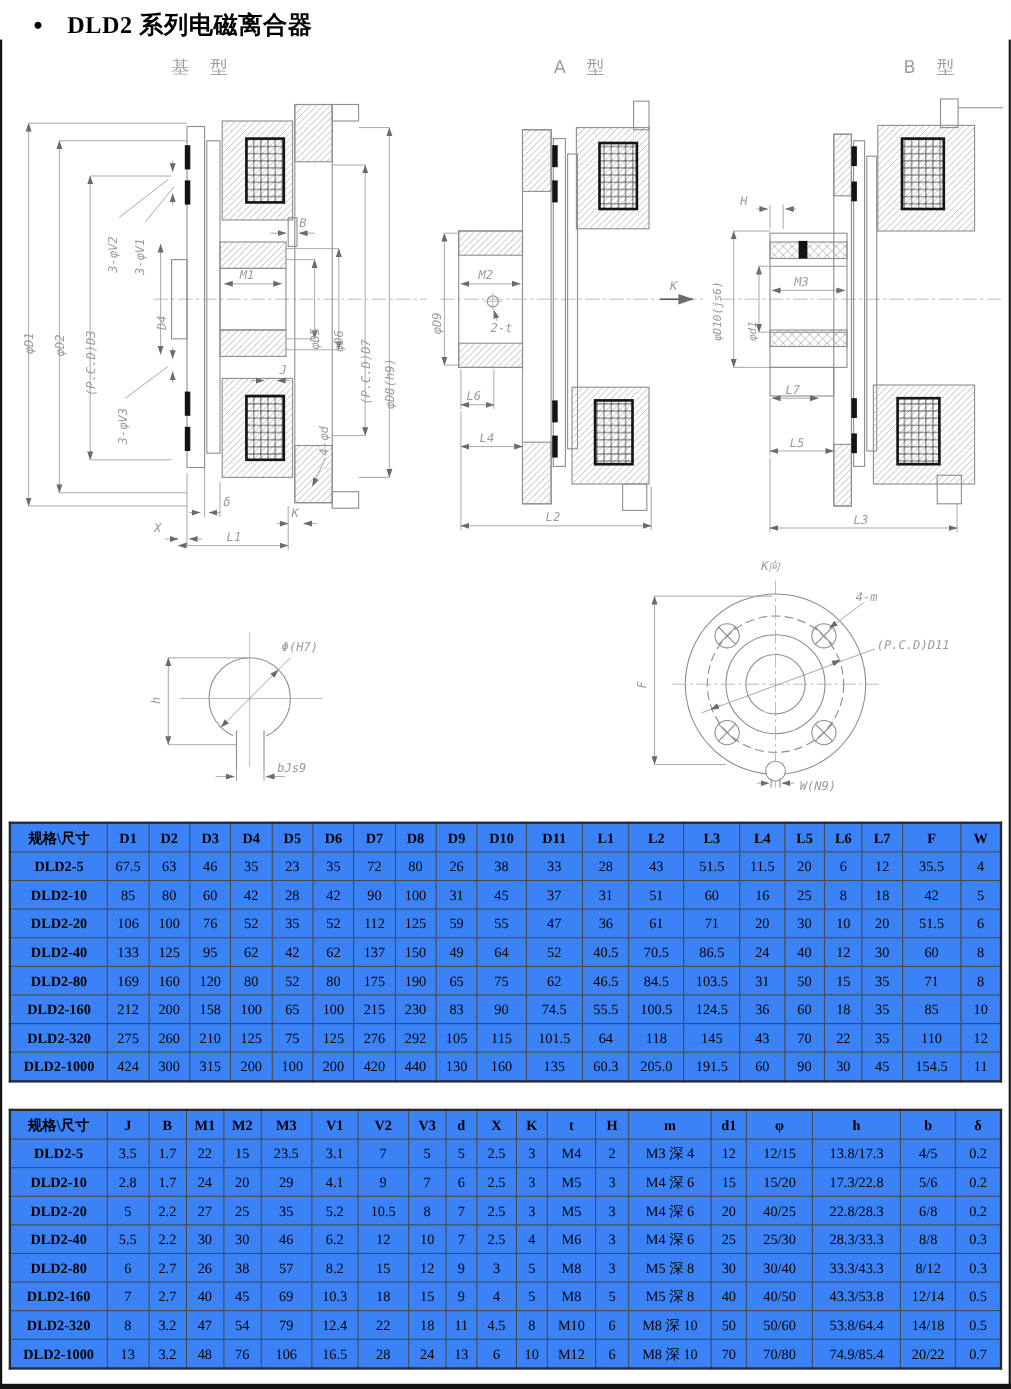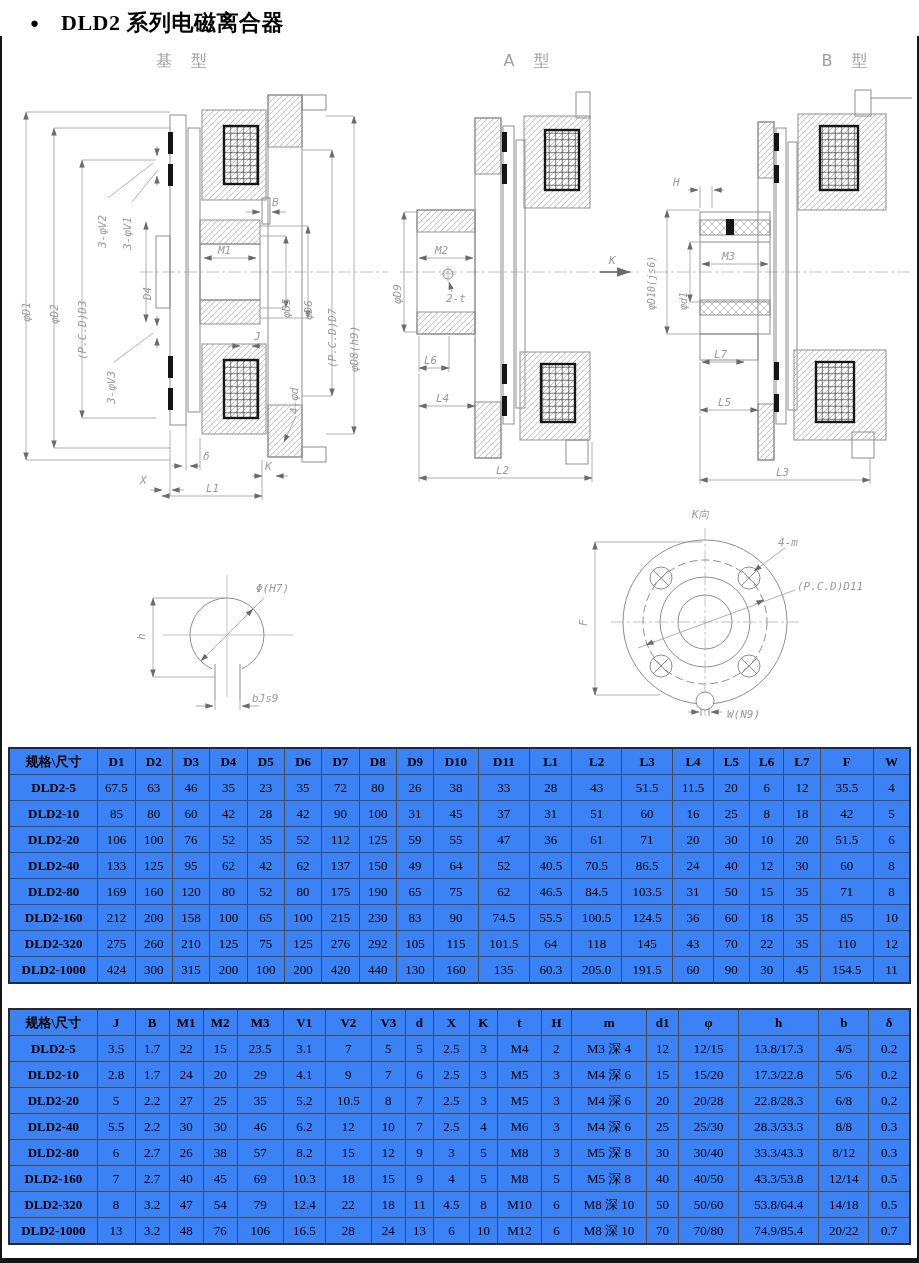--- a/index.html
+++ b/index.html
@@ -643,21 +643,21 @@
           <td>5.2</td>
           <td>10.5</td>
           <td>8</td>
           <td>7</td>
           <td>2.5</td>
           <td>3</td>
           <td>M5</td>
           <td>3</td>
           <td>M4 深 6</td>
           <td>20</td>
-          <td>20/28</td>
+          <td>40/25</td>
           <td>22.8/28.3</td>
           <td>6/8</td>
           <td>0.2</td>
         </tr>
         <tr>
           <td>DLD2-40</td>
           <td>5.5</td>
           <td>2.2</td>
           <td>30</td>
           <td>30</td>

